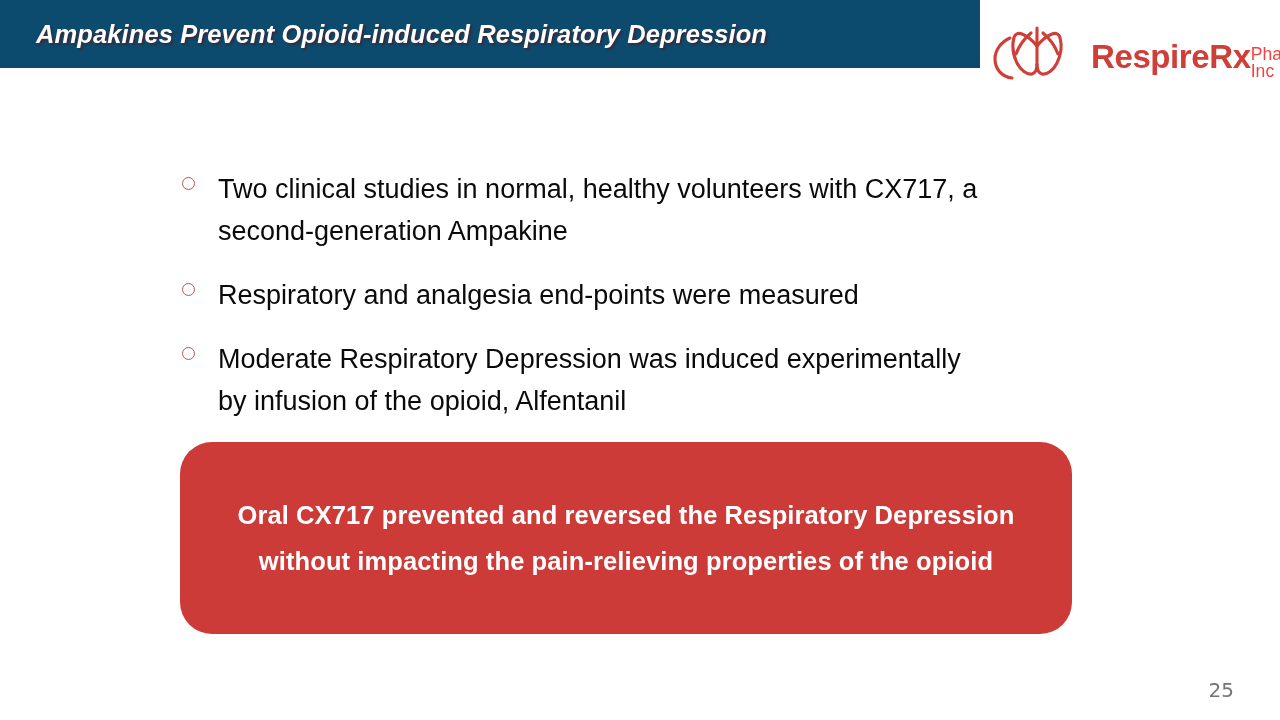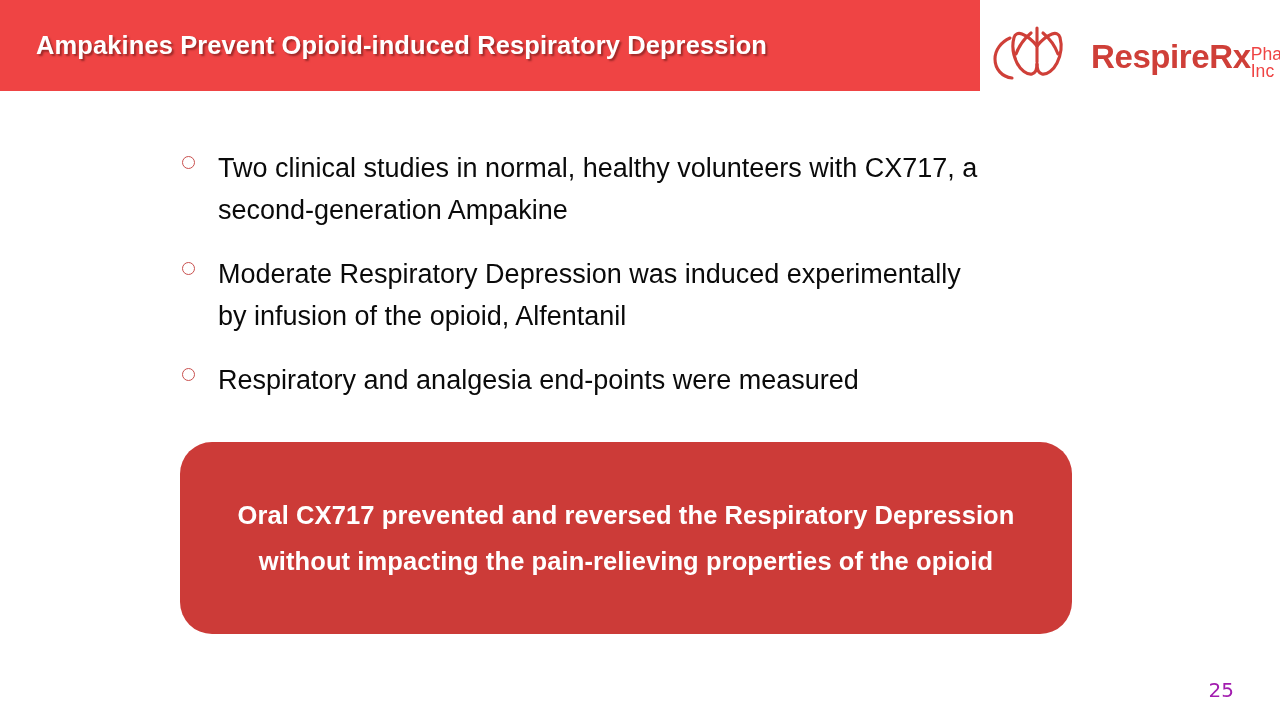--- a/index.html
+++ b/index.html
@@ -15,24 +15,25 @@
     font-family: "Liberation Sans", sans-serif;
     background: #ffffff;
   }
 
   
   #title-banner {
     position: absolute;
     left: 0;
     top: 0;
     width: 980px;
-    height: 91px;
-    background: #ef4444;
+    height: 68px;
+    background: #0c4a6e;
     display: flex;
     align-items: center;
+    font-style: italic;
   }
   #slide-title {
     margin-left: 36px;
     color: #ffffff;
     font-size: 25.5px;
     font-weight: bold;
     letter-spacing: 0.1px;
     text-shadow: 2px 2px 2px rgba(90, 20, 18, 0.55);
     white-space: nowrap;
   }
@@ -71,21 +72,21 @@
     color: #ef4444;
     line-height: 1;
     margin-top: 6px;
     letter-spacing: 0.1px;
   }
 
   
   #bullet-list {
     position: absolute;
     left: 182px;
-    top: 147px;
+    top: 168px;
     width: 840px;
   }
   .bullet-item {
     display: flex;
     align-items: flex-start;
     margin-bottom: 22px;
   }
   .bullet-marker {
     flex: 0 0 auto;
     width: 13px;
@@ -127,21 +128,21 @@
     text-align: center;
     letter-spacing: 0.1px;
   }
 
   
   #page-number {
     position: absolute;
     right: 46px;
     bottom: 18px;
     font-size: 20px;
-    color: #a21caf;
+    color: #737373;
     font-family: "DejaVu Sans", sans-serif;
   }
 </style>
 </head>
 <body>
 
 <div id="title-banner">
   <div id="slide-title">Ampakines Prevent Opioid-induced Respiratory Depression</div>
 </div>
 
@@ -158,27 +159,27 @@
     <div id="logo-wordmark">RespireRx</div>
     <div id="logo-subtitle">Pharmaceuticals Inc</div>
   </div>
 </div>
 
 <div id="bullet-list">
   <div class="bullet-item wrap-2">
     <span class="bullet-marker"></span>
     <span class="bullet-text">Two clinical studies in normal, healthy volunteers with CX717, a second-generation Ampakine</span>
   </div>
+  <div class="bullet-item">
+    <span class="bullet-marker"></span>
+    <span class="bullet-text">Respiratory and analgesia end-points were measured</span>
+  </div>
   <div class="bullet-item wrap-2">
     <span class="bullet-marker"></span>
     <span class="bullet-text">Moderate Respiratory Depression was induced experimentally by infusion of the opioid, Alfentanil</span>
-  </div>
-  <div class="bullet-item">
-    <span class="bullet-marker"></span>
-    <span class="bullet-text">Respiratory and analgesia end-points were measured</span>
   </div>
 </div>
 
 <div id="callout-box">
   <div id="callout-text">Oral CX717 prevented and reversed the Respiratory Depression without impacting the pain-relieving properties of the opioid</div>
 </div>
 
 <div id="page-number">25</div>
 
 </body></html>

